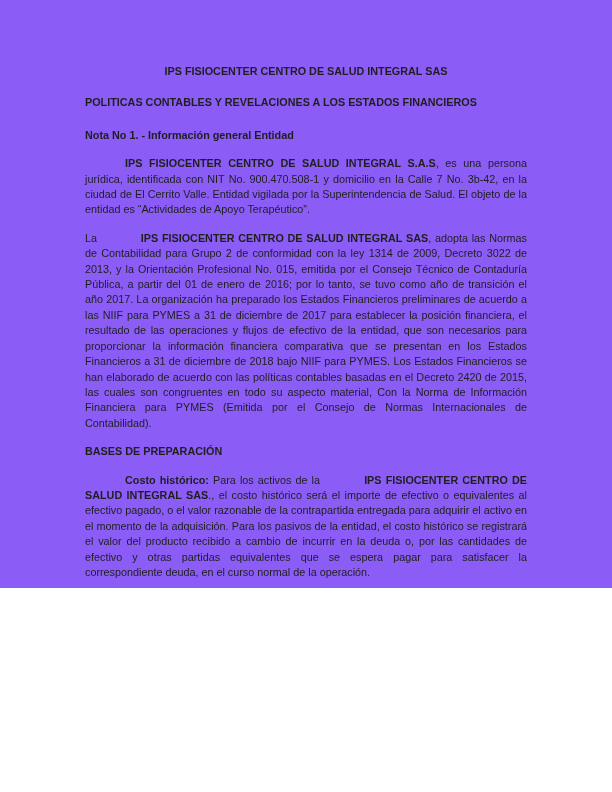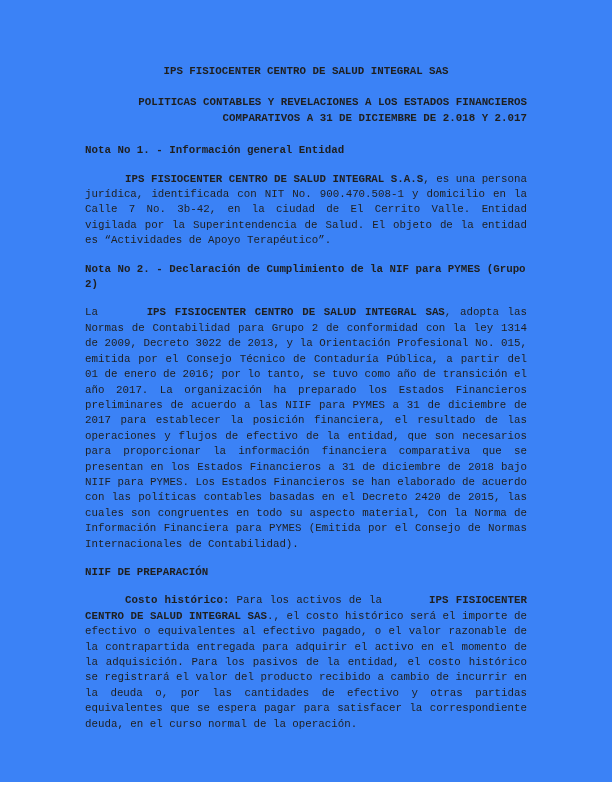--- a/index.html
+++ b/index.html
@@ -3,66 +3,64 @@
 <meta charset="utf-8">
 <style>
   html, body {
     margin: 0;
     padding: 0;
     background: #ffffff;
   }
   .page {
     position: relative;
     width: 612px;
-    height: 782px;
-    background: #3b82f6;
+    height: 588px;
+    background: #8b5cf6;
     overflow: hidden;
-    font-family: Liberation Mono, monospace;
+    font-family: Liberation Sans, sans-serif;
     color: #1f1f1f;
   }
   .doc {
     position: absolute;
     left: 85px;
     top: 64px;
     width: 442px;
     font-size: 10.8px;
     line-height: 15.4px;
   }
   .doc-title {
     font-weight: 700;
     text-align: center;
     margin: 0 0 16px 0;
   }
   .doc-subtitle {
     font-weight: 700;
-    text-align: right;
+    text-align: left;
     margin: 0 0 17px 0;
   }
   .blocks .heading {
     font-weight: 700;
     margin: 8px 0 13px 0;
   }
   .blocks p.paragraph {
     margin: 0 0 13px 0;
     text-align: justify;
   }
   .b { font-weight: 700; padding-left: 40px; }
 </style>
 </head>
 <body>
 
 <div class="page">
   <div class="doc">
     <div class="doc-title">IPS FISIOCENTER CENTRO DE SALUD INTEGRAL SAS</div>
     <div class="doc-subtitle">
       <div>POLITICAS CONTABLES Y REVELACIONES A LOS ESTADOS FINANCIEROS</div>
-      <div>COMPARATIVOS A 31 DE DICIEMBRE DE 2.018 Y 2.017</div>
     </div>
     <div class="blocks">
         <div class="heading"><span>Nota No 1. - Información general Entidad</span></div>
         <p class="paragraph"><span class="b">IPS FISIOCENTER CENTRO DE SALUD INTEGRAL S.A.S</span><span>, es una persona jurídica, identificada con NIT No. 900.470.508-1 y domicilio en la Calle 7 No. 3b-42, en la ciudad de El Cerrito Valle.  Entidad vigilada por la Superintendencia de Salud. El objeto de la entidad es “Actividades de Apoyo Terapéutico”.</span></p>
-        <div class="heading"><span>Nota No 2. - Declaración de Cumplimiento de la NIF para PYMES (Grupo 2)</span></div>
         <p class="paragraph"><span>La </span><span class="b">IPS FISIOCENTER CENTRO DE SALUD INTEGRAL SAS</span><span>, adopta las Normas de Contabilidad para Grupo 2 de conformidad con la ley 1314 de 2009, Decreto 3022 de 2013, y la Orientación Profesional No. 015, emitida por el Consejo Técnico de Contaduría Pública, a partir del 01 de enero de 2016; por lo tanto, se tuvo como año de transición el año 2017. La organización ha preparado los Estados Financieros preliminares de acuerdo a las NIIF para PYMES a 31 de diciembre de 2017 para establecer la posición financiera, el resultado de las operaciones y flujos de efectivo de la entidad, que son necesarios para proporcionar la información financiera comparativa que se presentan en los Estados Financieros a 31 de diciembre de 2018 bajo NIIF para PYMES. Los Estados Financieros se han elaborado de acuerdo con las políticas contables basadas en el Decreto 2420 de 2015, las cuales son congruentes en todo su aspecto material, Con la Norma de Información Financiera para PYMES (Emitida por el Consejo de Normas Internacionales de Contabilidad).</span></p>
-        <div class="heading"><span>NIIF DE PREPARACIÓN</span></div>
+        <div class="heading"><span>BASES DE PREPARACIÓN</span></div>
         <p class="paragraph"><span class="b">Costo histórico: </span><span>Para los activos de la </span><span class="b">IPS FISIOCENTER CENTRO DE SALUD INTEGRAL SAS</span><span>., el costo histórico será el importe de efectivo o equivalentes al efectivo pagado, o el valor razonable de la contrapartida entregada para adquirir el activo en el momento de la adquisición. Para los pasivos de la entidad, el costo histórico se registrará el valor del producto recibido a cambio de incurrir en la deuda o, por las cantidades de efectivo y otras partidas equivalentes que se espera pagar para satisfacer la correspondiente deuda, en el curso normal de la operación.</span></p>
       </div>
   </div>
 </div>
 
 </body></html>

